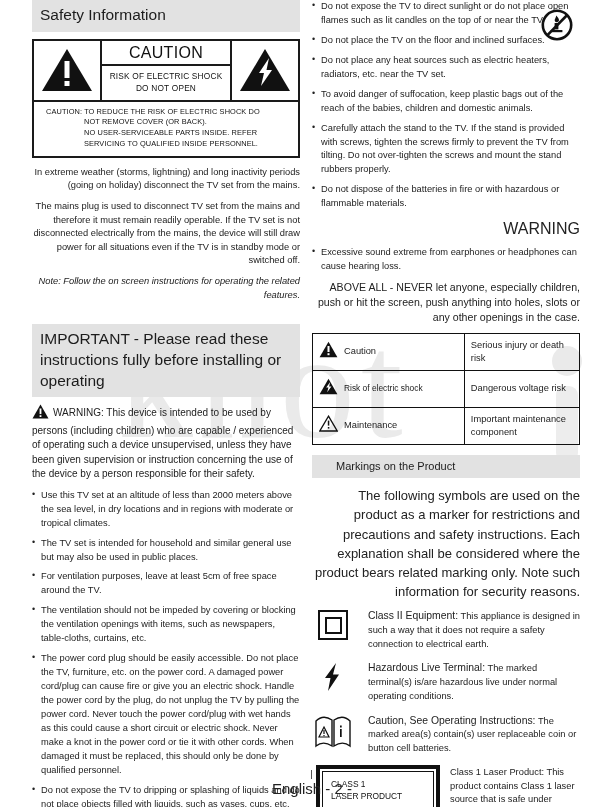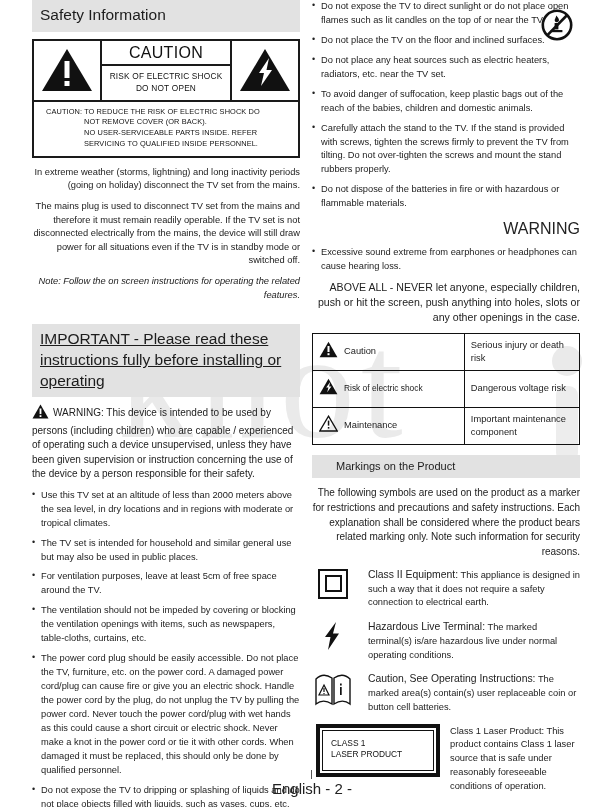--- a/index.html
+++ b/index.html
@@ -323,21 +323,21 @@
         <div class="ind">NOT REMOVE COVER (OR BACK).</div>
         <div class="ind">NO USER-SERVICEABLE PARTS INSIDE. REFER</div>
         <div class="ind">SERVICING TO QUALIFIED INSIDE PERSONNEL.</div>
       </div>
     </div>
 
     <p class="t">In extreme weather (storms, lightning) and long inactivity periods (going on holiday) disconnect the TV set from the mains.</p>
     <p class="t">The mains plug is used to disconnect TV set from the mains and therefore it must remain readily operable. If the TV set is not disconnected electrically from the mains, the device will still draw power for all situations even if the TV is in standby mode or switched off.</p>
     <p class="t ital">Note: Follow the on screen instructions for operating the related features.</p>
 
-    <div class="sec-head" style="margin-top:22px;text-decoration:underline;">IMPORTANT - Please read these instructions fully before installing or operating</div>
+    <div class="sec-head" style="margin-top:22px;">IMPORTANT - Please read these instructions fully before installing or operating</div>
 
     <p class="warn-para">
       <span class="warn-ico">
         <svg width="17" height="15" viewBox="0 0 17 15">
           <polygon points="8.5,0.5 16.5,14.5 0.5,14.5" fill="#111"></polygon>
           <rect x="7.6" y="4.5" width="1.8" height="5.6" fill="#fff"></rect>
           <rect x="7.6" y="11.2" width="1.8" height="1.8" fill="#fff"></rect>
         </svg>
       </span><span>WARNING: This device is intended to be used by persons (including children) who are capable / experienced of operating such a device unsupervised, unless they have been given supervision or instruction concerning the use of the device by a person responsible for their safety.</span>
     </p>
@@ -418,21 +418,21 @@
             </svg>
           </span><span class="lbl">Maintenance</span>
         </td>
         <td>Important maintenance component</td>
       </tr>
     </tbody>
       </table>
 
     <div class="sec-head" style="font-size:11px;padding:4px 8px 5px 24px;">Markings on the Product</div>
 
-    <p class="t" style="margin-top:8px;font-size:10px;">The following symbols are used on the product as a marker for restrictions and precautions and safety instructions. Each explanation shall be considered where the product bears related marking only. Note such information for security reasons.</p>
+    <p class="t" style="margin-top:8px;font-size:13px;">The following symbols are used on the product as a marker for restrictions and precautions and safety instructions. Each explanation shall be considered where the product bears related marking only. Note such information for security reasons.</p>
 
     <div class="mk-row">
       <div class="mk-sym">
         <div class="sq-outer">
             <div class="sq-inner"></div>
           </div>
       </div>
       <div class="mk-txt">
         <span class="hd">Class II Equipment:</span><span> This appliance is designed in such a way that it does not require a safety connection to electrical earth.</span>
       </div>

